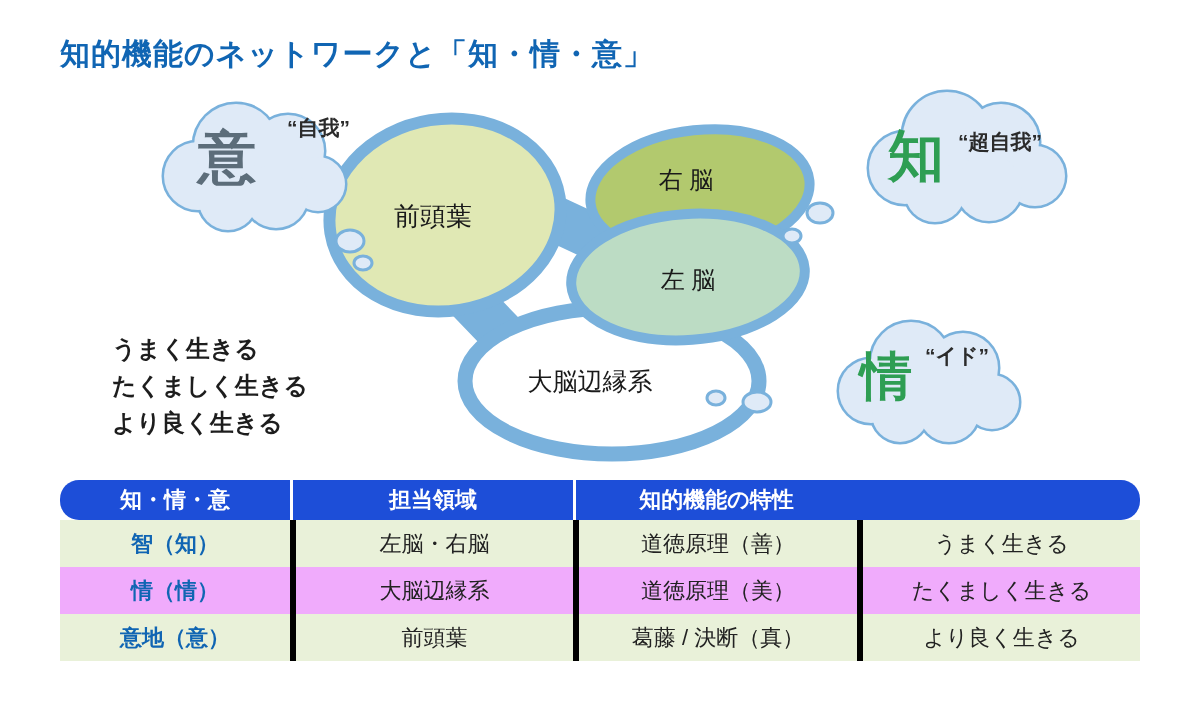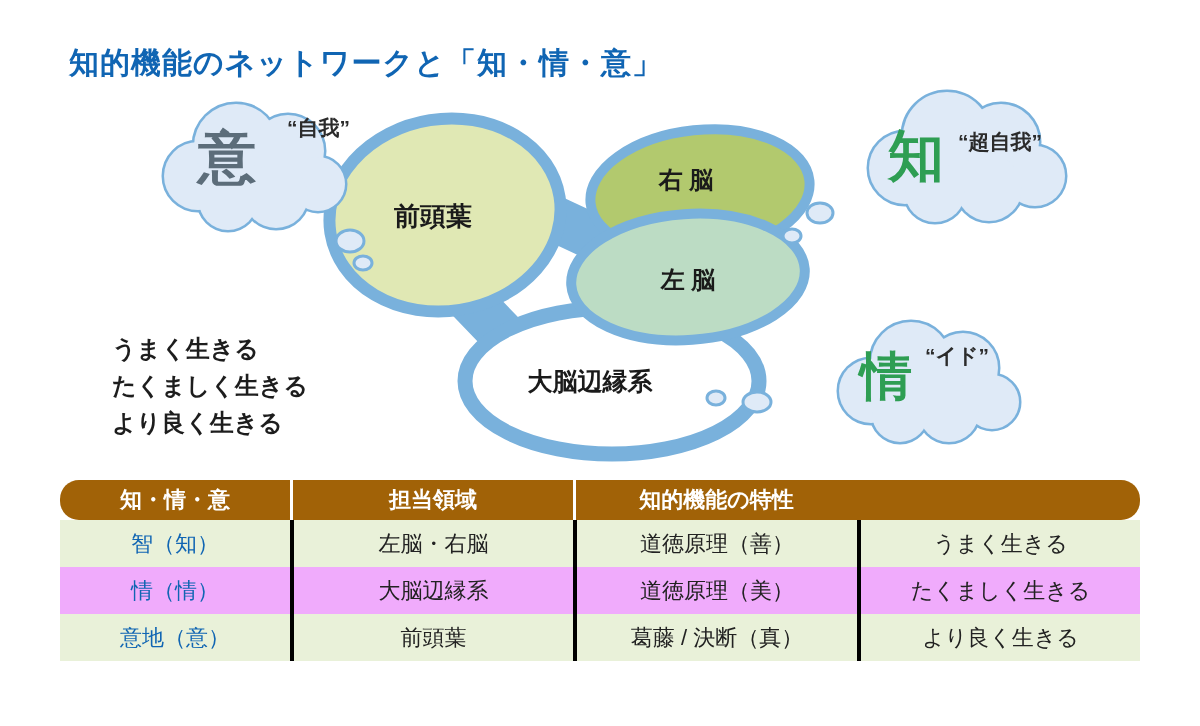--- a/index.html
+++ b/index.html
@@ -5,68 +5,68 @@
   html,body { margin:0; padding:0; }
   body {
     width:1200px; height:726px;
     background:#ffffff;
     font-family:"Liberation Sans","DejaVu Sans",sans-serif;
     position:relative; overflow:hidden;
   }
   .abs { position:absolute; }
 
   .title {
-    position:absolute; left:60px; top:34px; margin:9px;
+    position:absolute; left:60px; top:34px; margin:0;
     font-size:30px; font-weight:700; color:#1065b3;
     letter-spacing:1px;
   }
 
   
   .cloud-char { position:absolute; font-weight:700; line-height:1; }
   .char-will      { left:198px; top:128px; font-size:58px; color:#5c6d7a; }
   .char-intellect { left:888px; top:128px; font-size:56px; color:#2e9e53; }
   .char-emotion   { left:860px; top:350px; font-size:52px; color:#2e9e53; }
 
   .cloud-label { position:absolute; font-size:21px; font-weight:600; color:#2b2b2b; }
   .label-ego      { left:287px; top:114px; }
   .label-superego { left:958px; top:128px; }
   .label-id       { left:925px; top:342px; }
 
   
   .region-label {
-    position:absolute; font-weight:700; color:#1a1a1a; text-align:center;
+    position:absolute; font-weight:400; color:#1a1a1a; text-align:center;
   }
   .lbl-frontal { left:383px; top:199px; width:100px; font-size:26px; }
   .lbl-right   { left:636px; top:164px; width:100px; font-size:24px; }
   .lbl-left    { left:638px; top:264px; width:100px; font-size:24px; }
   .lbl-limbic  { left:515px; top:365px; width:150px; font-size:25px; }
 
   
   .motto { position:absolute; left:112px; top:330px; }
   .motto-line { font-size:24px; font-weight:700; color:#1d1d1d; line-height:37px; }
 
   
   .info-table { position:absolute; left:60px; top:480px; width:1080px; }
   .t-head, .t-row { display:grid; grid-template-columns:230px 283px 284px 283px; }
-  .t-head { background:#a16207; height:40px;border-radius:19px; }
+  .t-head { background:#1d4ed8; height:40px;border-radius:19px; }
   .h-cell {
     display:flex; align-items:center; justify-content:center;
     color:#ffffff; font-size:22px; font-weight:700;
     border-left:3px solid #ffffff;
   }
   .h-cell:first-child { border-left:none; }
   .t-row { height:47px; }
   .row-green { background:#e9f1d9; }
   .row-white { background:#f0abfc; }
   .b-cell {
     display:flex; align-items:center; justify-content:center;
     font-size:22px; color:#222222;
-    border-left:4px solid #000000;
+    border-left:6px solid #000000;
   }
-  .b-cell:first-child { border-left:none; color:#1065b3; font-weight:400; }
+  .b-cell:first-child { border-left:none; color:#1065b3; font-weight:700; }
 </style>
 </head>
 <body>
 
 <div>
 
   <h1 class="title">知的機能のネットワークと「知・情・意」</h1>
 
   <svg class="abs" style="left:0; top:0;" width="1200" height="726" viewBox="0 0 1200 726">
 

